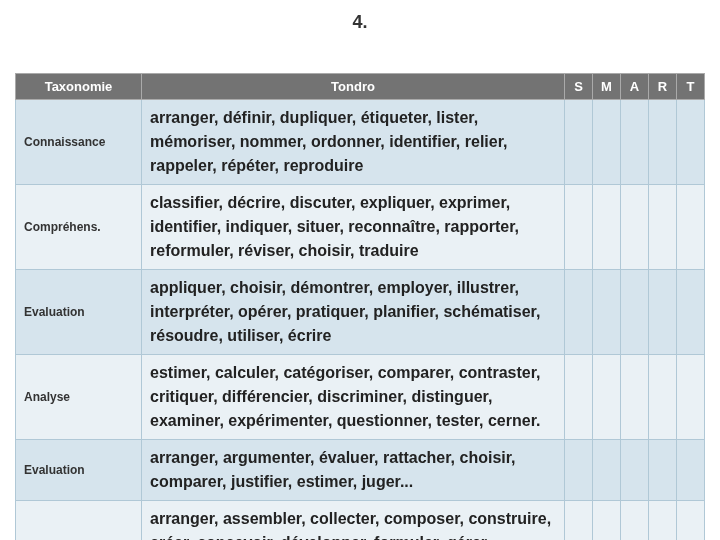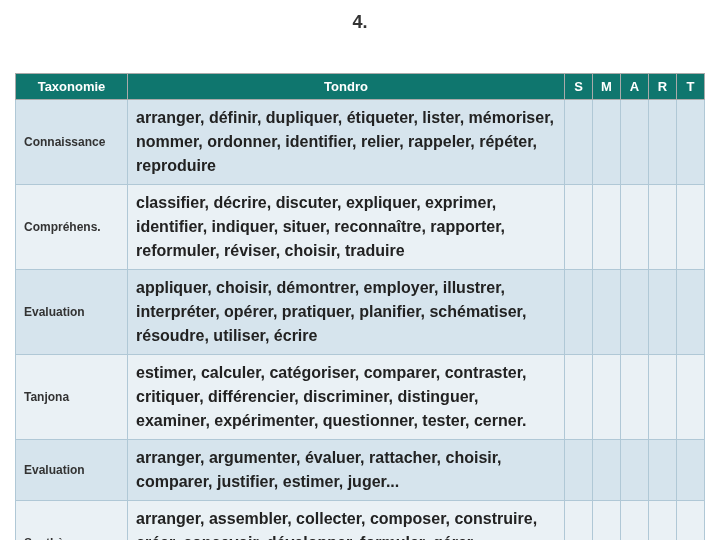--- a/index.html
+++ b/index.html
@@ -31,21 +31,21 @@
     .tondro-header {
       background: #4a7c99;
       color: #fff;
       text-align: center;
       font-size: 14px;
       font-weight: bold;
       padding: 5px 8px;
       border: 1px solid #ccc;
     }
     .tondro-sub th {
-      background: #0f766e;
+      background: #737373;
       color: #fff;
       text-align: center;
       font-weight: bold;
       padding: 5px 4px;
       border: 1px solid #aaa;
       font-size: 13px;
     }
     .taxonomie-header {
       background: #4a7c99;
       color: #fff;
@@ -74,21 +74,21 @@
     }
     td {
       border: 1px solid #b0c8d6;
       padding: 6px 8px;
       vertical-align: top;
       color: #222;
     }
     .col-taxonomie {
       font-weight: bold;
       font-size: 12px;
-      width: 112px;
+      width: 126px;
       vertical-align: middle;
       color: #333;
     }
     .col-tanjona {
       font-size: 16px;
       line-height: 1.5;
       font-weight: bold;
     }
     .col-letter {
       width: 28px;
@@ -147,21 +147,21 @@
       <tr>
         <td class="col-taxonomie">Evaluation</td>
         <td class="col-tanjona">appliquer, choisir, démontrer, employer, illustrer, interpréter, opérer, pratiquer, planifier, schématiser, résoudre, utiliser, écrire</td>
         <td class="col-letter"></td>
         <td class="col-letter"></td>
         <td class="col-letter"></td>
         <td class="col-letter"></td>
         <td class="col-letter"></td>
       </tr>
       <tr>
-        <td class="col-taxonomie">Tanjona</td>
+        <td class="col-taxonomie">Analyse</td>
         <td class="col-tanjona">estimer, calculer, catégoriser, comparer, contraster, critiquer, différencier, discriminer, distinguer, examiner, expérimenter, questionner, tester, cerner.</td>
         <td class="col-letter"></td>
         <td class="col-letter"></td>
         <td class="col-letter"></td>
         <td class="col-letter"></td>
         <td class="col-letter"></td>
       </tr>
       <tr>
         <td class="col-taxonomie">Evaluation</td>
         <td class="col-tanjona">arranger, argumenter, évaluer, rattacher, choisir, comparer, justifier, estimer, juger...</td>

